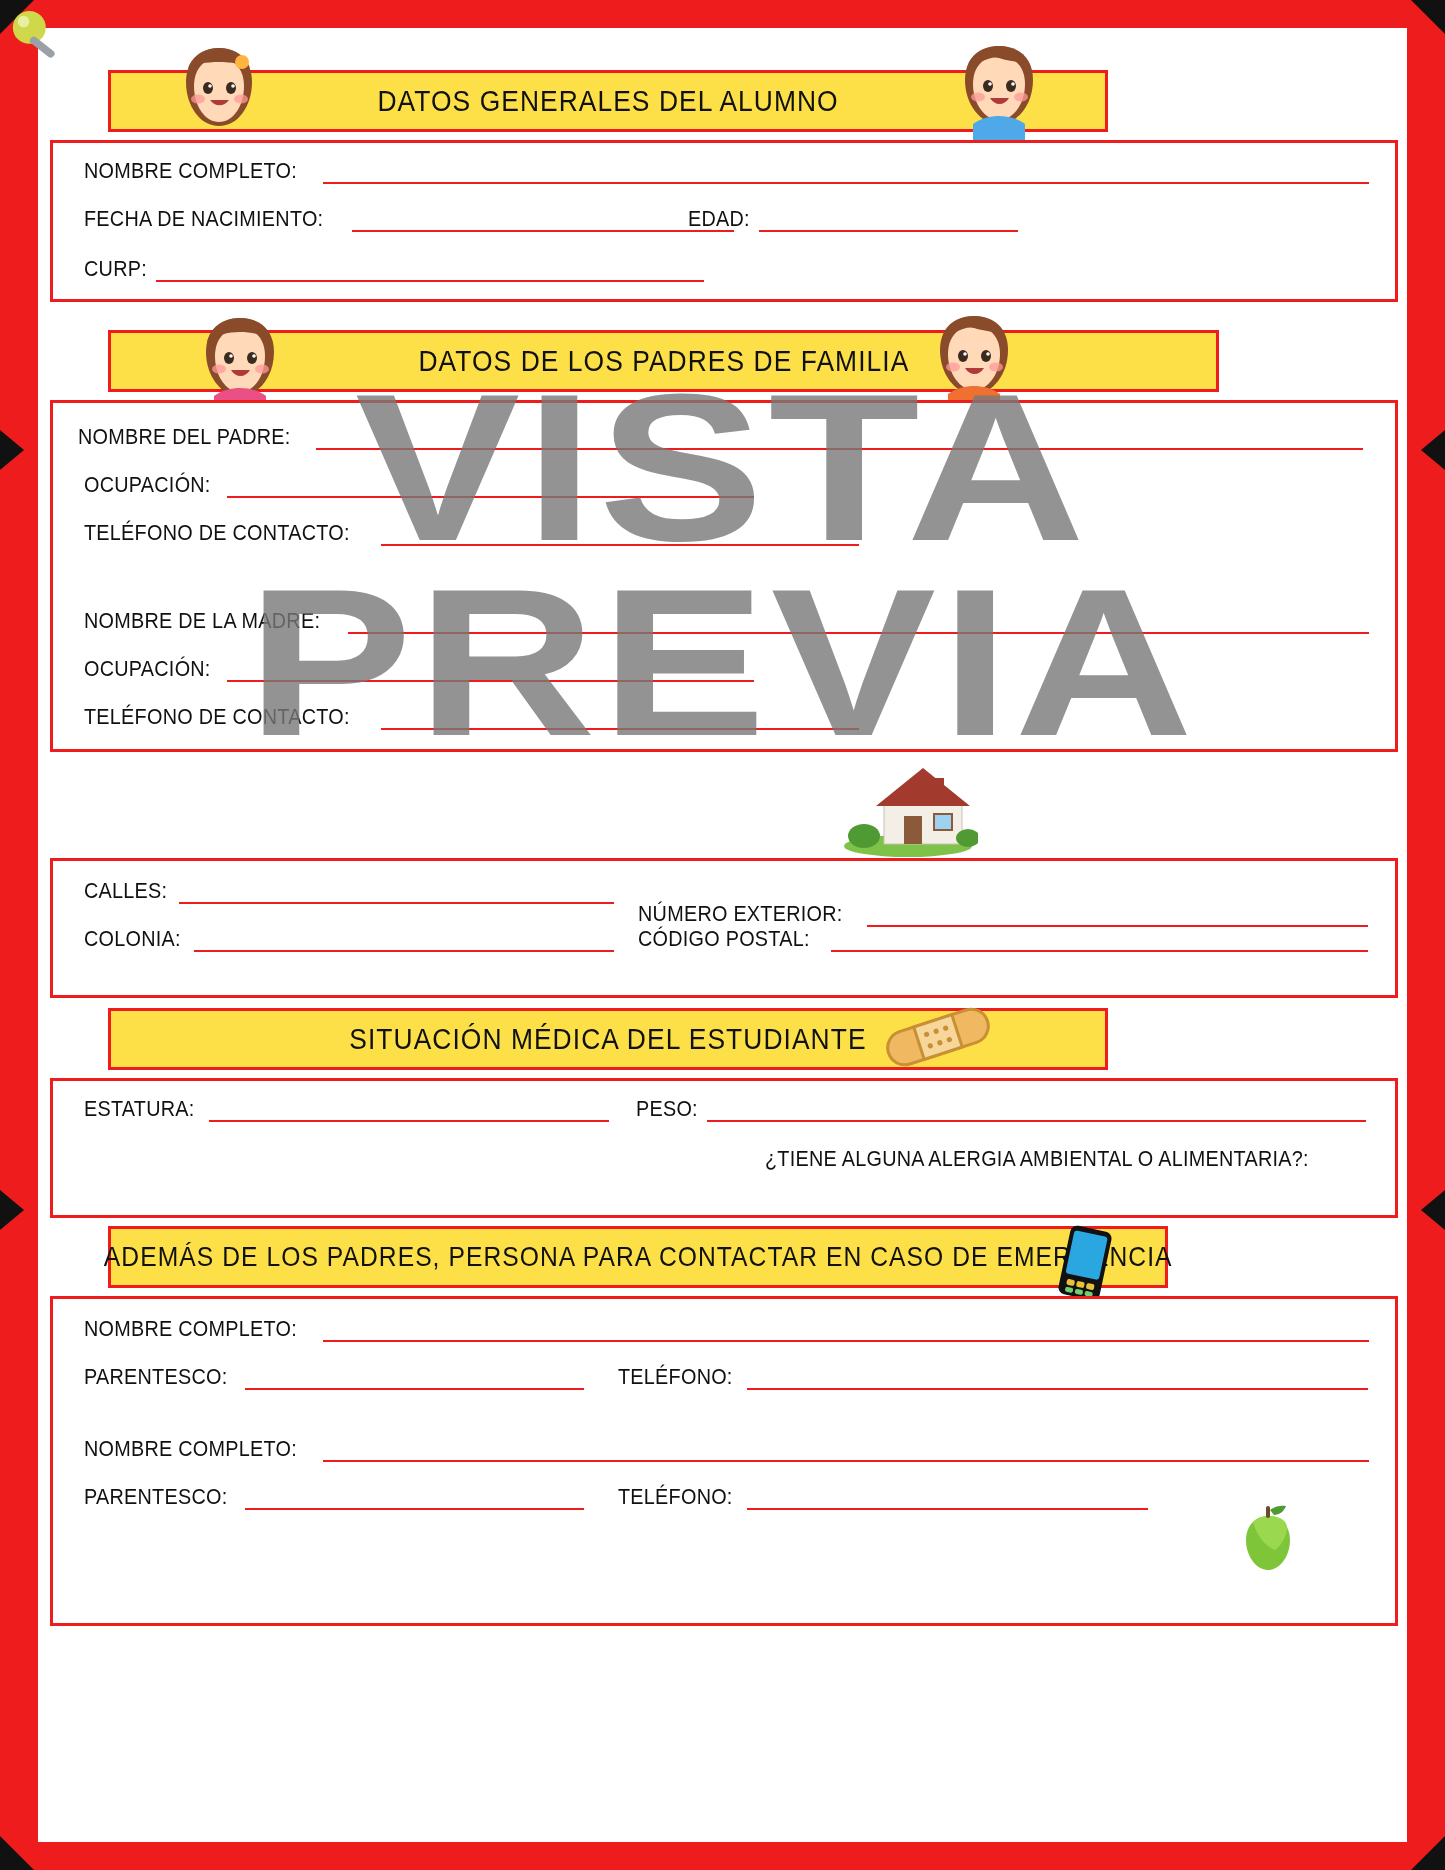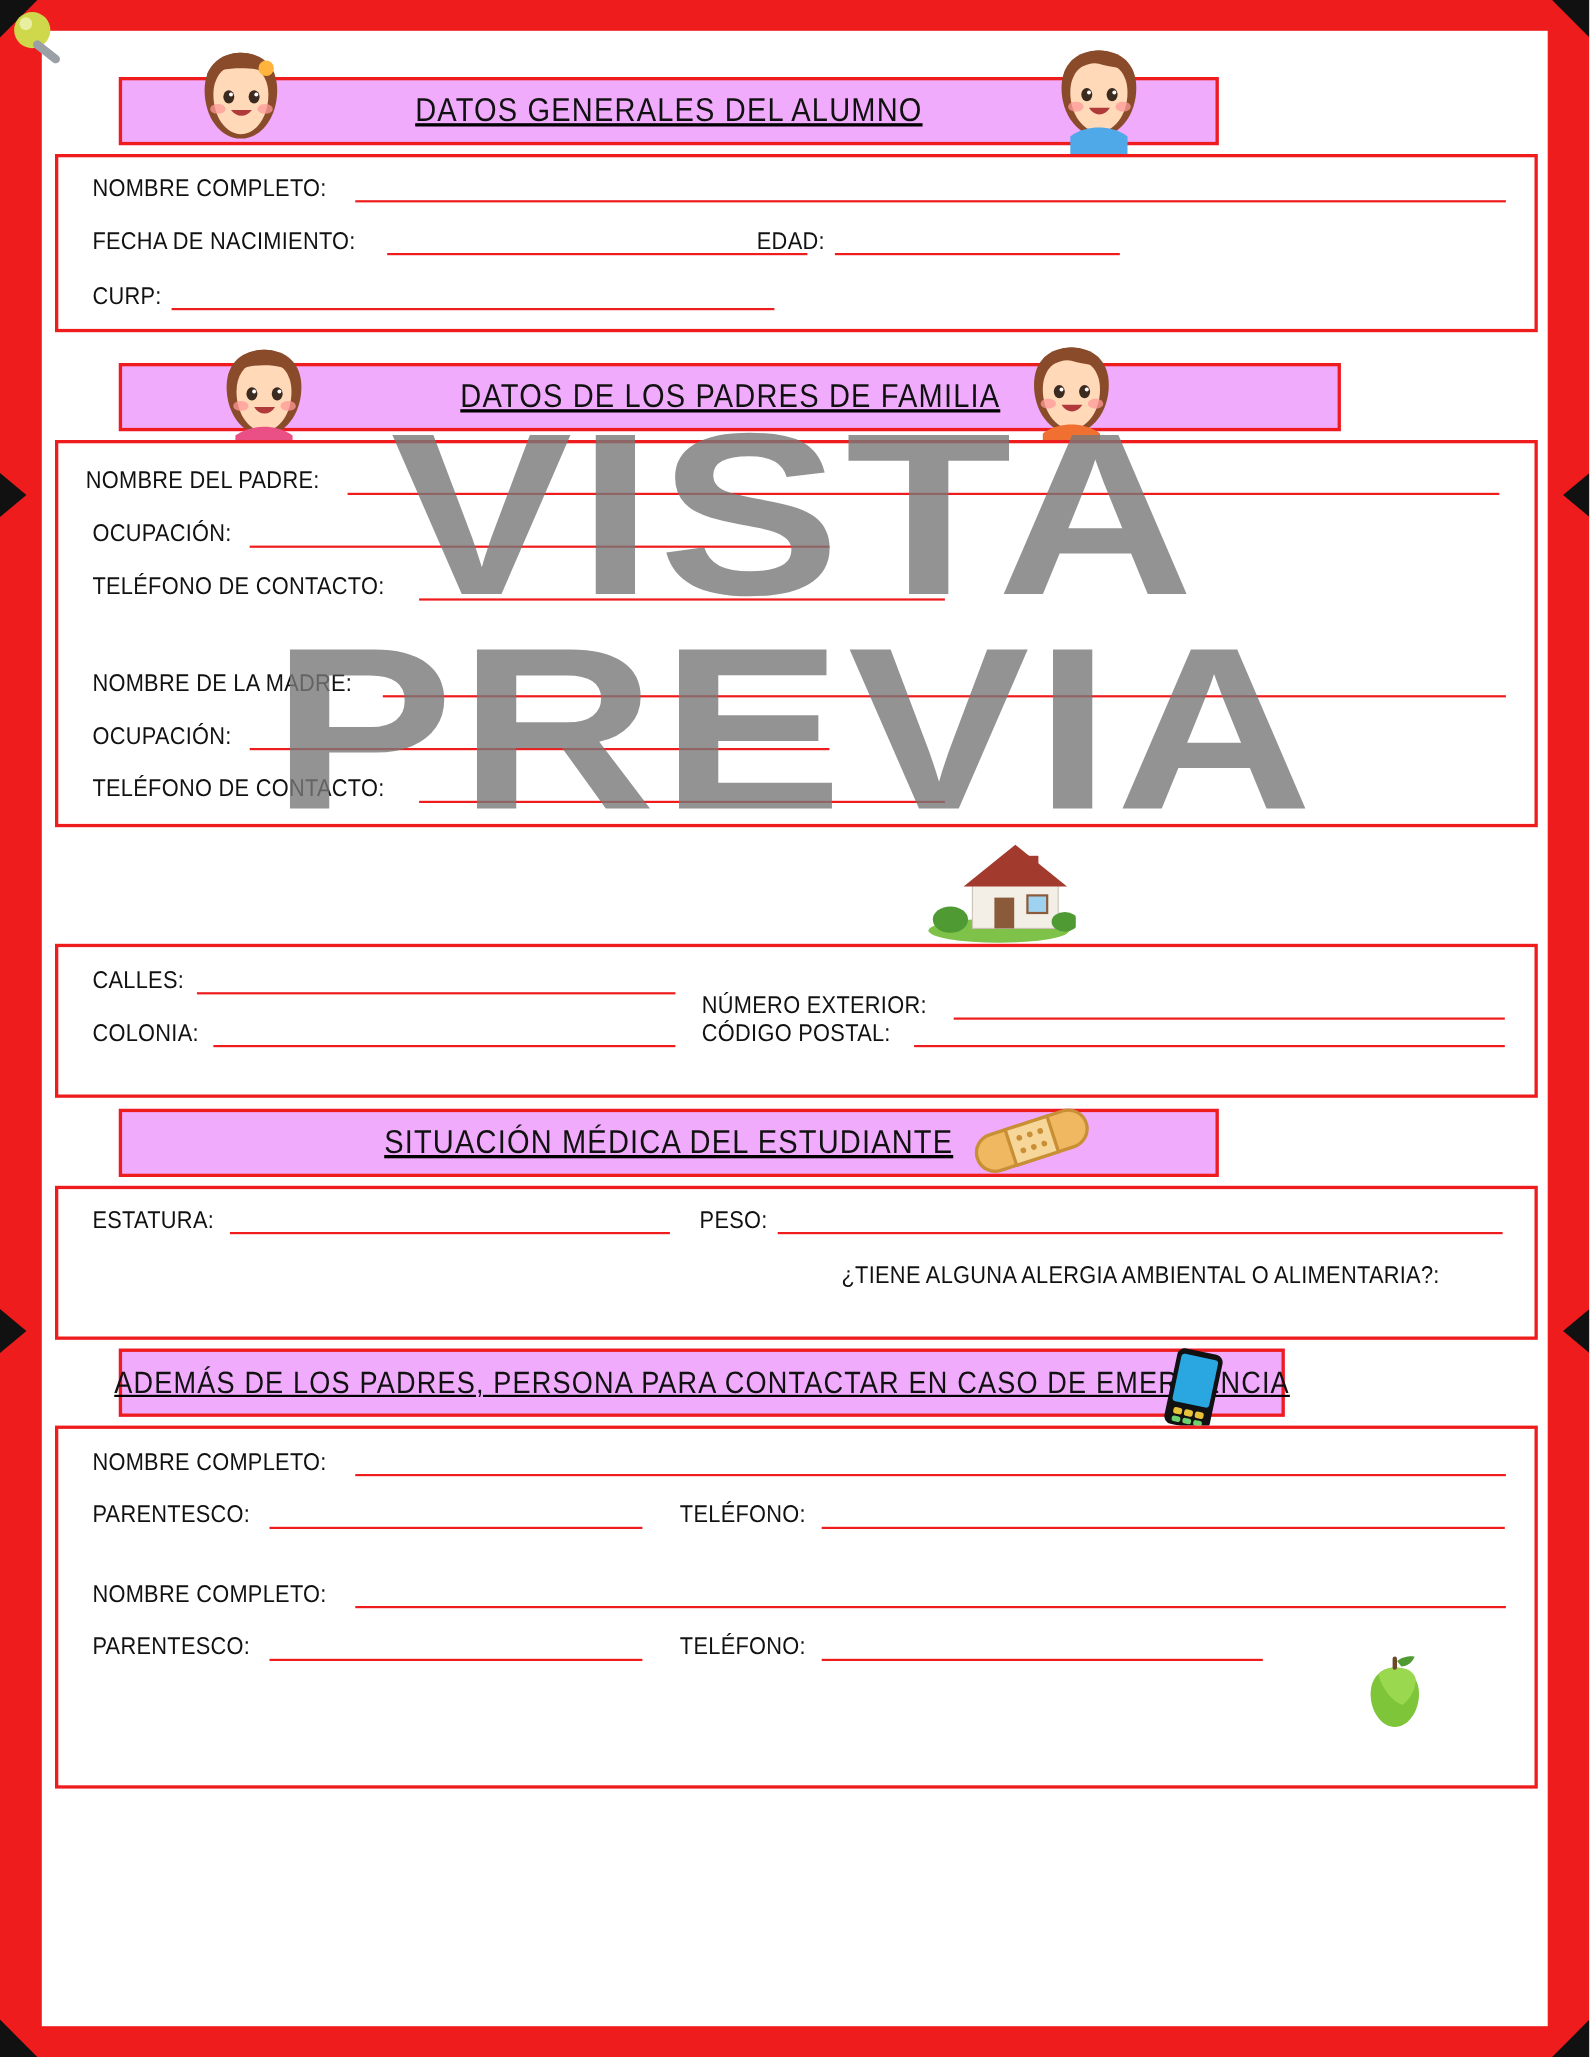--- a/index.html
+++ b/index.html
@@ -60,22 +60,21 @@
 
   
   .hdr {
     position: absolute;
     border: 3px solid #ee1c1c;
     box-sizing: border-box;
     height: 62px;
     display: flex;
     align-items: center;
     justify-content: center;
-    background: #f0abfc;
-    text-decoration: underline;
+    background: #fde047;
   }
   .hdr-title {
     font-family: "Liberation Sans Narrow", "Liberation Sans", sans-serif;
     font-size: 30px;
     letter-spacing: 1.2px;
     color: #111;
     text-transform: uppercase;
     transform: scaleX(0.88);
     white-space: nowrap;
   }

